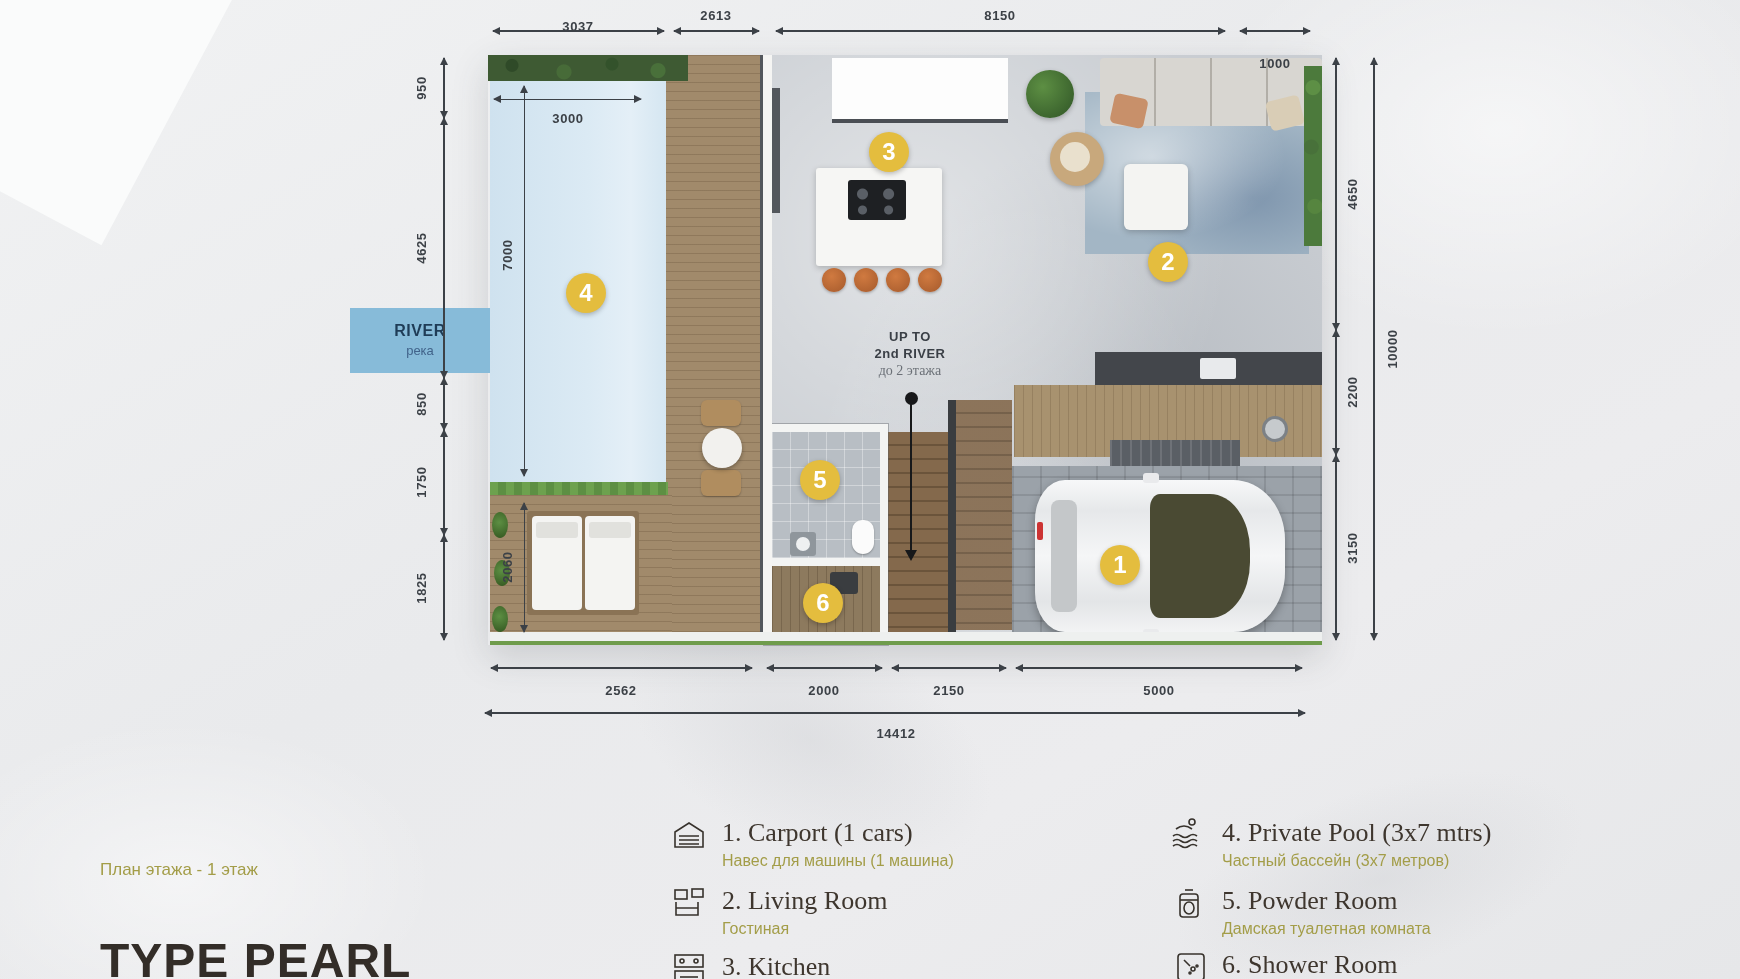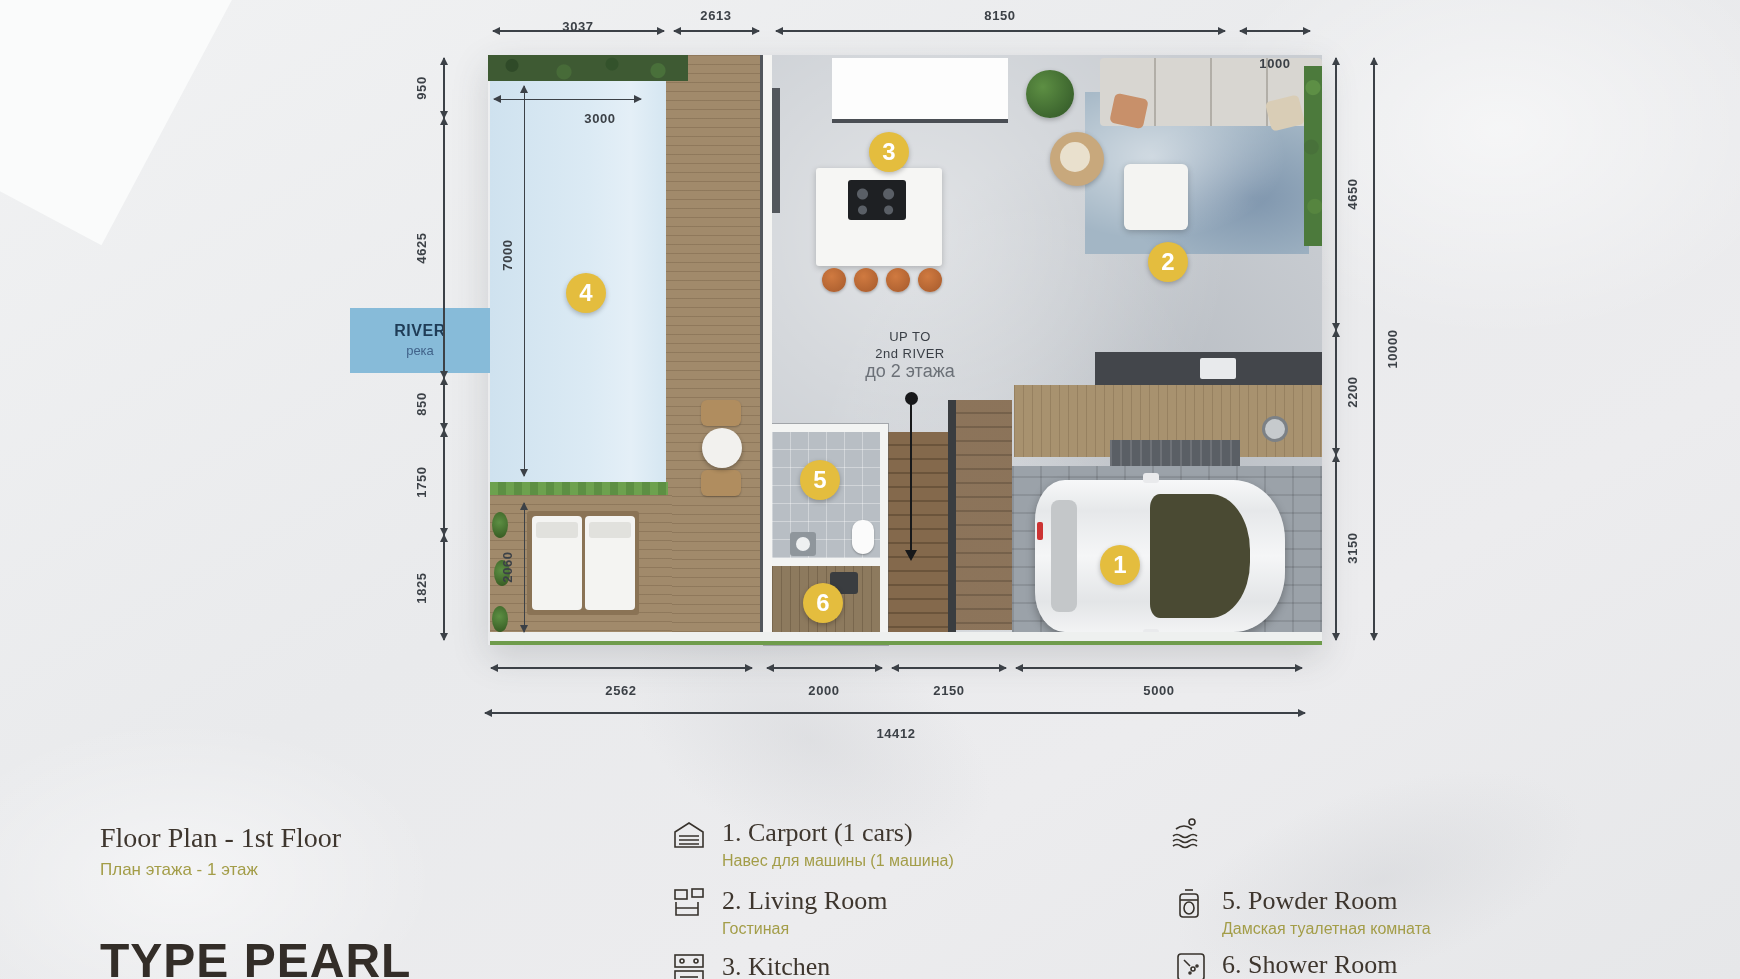--- a/index.html
+++ b/index.html
@@ -113,22 +113,22 @@
   .wall-dark-v{position:absolute;background:#53575c;}
   .wall-white{position:absolute;background:#f5f5f3;}
 
   
   .marker{position:absolute;width:40px;height:40px;border-radius:50%;background:#e4bd3e;
      color:#fff;font-weight:bold;font-size:24px;line-height:40px;text-align:center;
      transform:translate(-50%,-50%);box-shadow:0 2px 5px rgba(0,0,0,.25);}
 
   
   .stair-note{position:absolute;left:910px;top:328px;transform:translateX(-50%);text-align:center;}
-  .stair-note .en{font-weight:normal;font-size:13px;line-height:17px;color:#3a3f46;letter-spacing:.5px;}
-  .stair-note .ru{font-size:18px;line-height:18px;color:#6b7077;}
+  .stair-note .en{font-weight:bold;font-size:13px;line-height:17px;color:#3a3f46;letter-spacing:.5px;}
+  .stair-note .ru{font-size:14px;line-height:18px;color:#6b7077;font-family:Liberation Serif, serif;}
 
   
   .ctx-box{position:absolute;top:308px;height:65px;text-align:center;padding-top:14px;box-sizing:border-box;}
   .ctx-box .en{font-weight:bold;font-size:16px;letter-spacing:.5px;}
   .ctx-box .ru{font-size:13px;margin-top:3px;}
   .rice{left:238px;width:112px;background:#b6d077;color:#2f3b23;}
   .rice .ru{color:#5c6630;}
   .river{left:350px;width:140px;background:#87bbd9;color:#1f3c57;}
   .river .ru{color:#41638a;}
 
@@ -281,27 +281,26 @@
   <div class="dim-h" style="left:767px;top:667px;width:115px;"></div>
   <span class="dim-label" style="left:824px;top:690px;">2000</span>
   <div class="dim-h" style="left:892px;top:667px;width:114px;"></div>
   <span class="dim-label" style="left:949px;top:690px;">2150</span>
   <div class="dim-h" style="left:1016px;top:667px;width:286px;"></div>
   <span class="dim-label" style="left:1159px;top:690px;">5000</span>
   <div class="dim-h" style="left:485px;top:712px;width:820px;"></div>
   <span class="dim-label" style="left:896px;top:733px;text-align:right;">14412</span>
 
   <div class="dim-h" style="left:494px;top:99px;width:147px;border-top-width:1.5px;"></div>
-  <span class="dim-label" style="left:600px;top:118px;">3000</span>
+  <span class="dim-label" style="left:568px;top:118px;">3000</span>
   <div class="dim-v" style="left:524px;top:86px;height:390px;border-left-width:1.5px;"></div>
   <span class="dim-label rot" style="left:507px;top:255px;">7000</span>
   <div class="dim-v" style="left:524px;top:503px;height:129px;border-left-width:1.5px;"></div>
   <span class="dim-label rot" style="left:507px;top:567px;">2060</span>
 
-  <div class="tb-title">Floor Plan - 1st Floor</div>
   <div class="tb-ru">План этажа - 1 этаж</div>
   <div class="tb-type">TYPE PEARL</div>
 
   <div class="lg-icon" style="left:672px;top:818px;">
     <svg viewBox="0 0 34 34">
         <path d="M3 14 L17 5 L31 14 V29 H3 Z"></path>
         <path d="M7 18 H27 M7 22 H27 M7 26 H27"></path>
       </svg>
   </div>
   <div class="lg-item" style="left:722px;top:818px;">
@@ -332,20 +331,24 @@
     <div class="lg-title"><span>3.</span> <span>Kitchen</span></div>
   </div>
 
   <div class="lg-icon" style="left:1170px;top:816px;">
     <svg viewBox="0 0 34 34">
         <circle cx="22" cy="6" r="3"></circle>
         <path d="M6 13 q8 -6 16 0"></path>
         <path d="M3 20 q4 -3 8 0 q4 3 8 0 q4 -3 8 0 M3 25 q4 -3 8 0 q4 3 8 0 q4 -3 8 0 M3 30 q4 -3 8 0 q4 3 8 0 q4 -3 8 0"></path>
       </svg>
   </div>
+  <div class="lg-item" style="left:1222px;top:818px;">
+    <div class="lg-title"><span>4.</span> <span>Private Pool (3x7 mtrs)</span></div>
+    <div class="lg-ru">Частный бассейн (3х7 метров)</div>
+  </div>
   <div class="lg-icon" style="left:1172px;top:886px;">
     <svg viewBox="0 0 34 34">
         <rect x="8" y="8" width="18" height="23" rx="3"></rect>
         <path d="M8 14 h18"></path>
         <ellipse cx="17" cy="22" rx="5" ry="6"></ellipse>
         <path d="M13 4 h8"></path>
       </svg>
   </div>
   <div class="lg-item" style="left:1222px;top:886px;">
     <div class="lg-title"><span>5.</span> <span>Powder Room</span></div>

